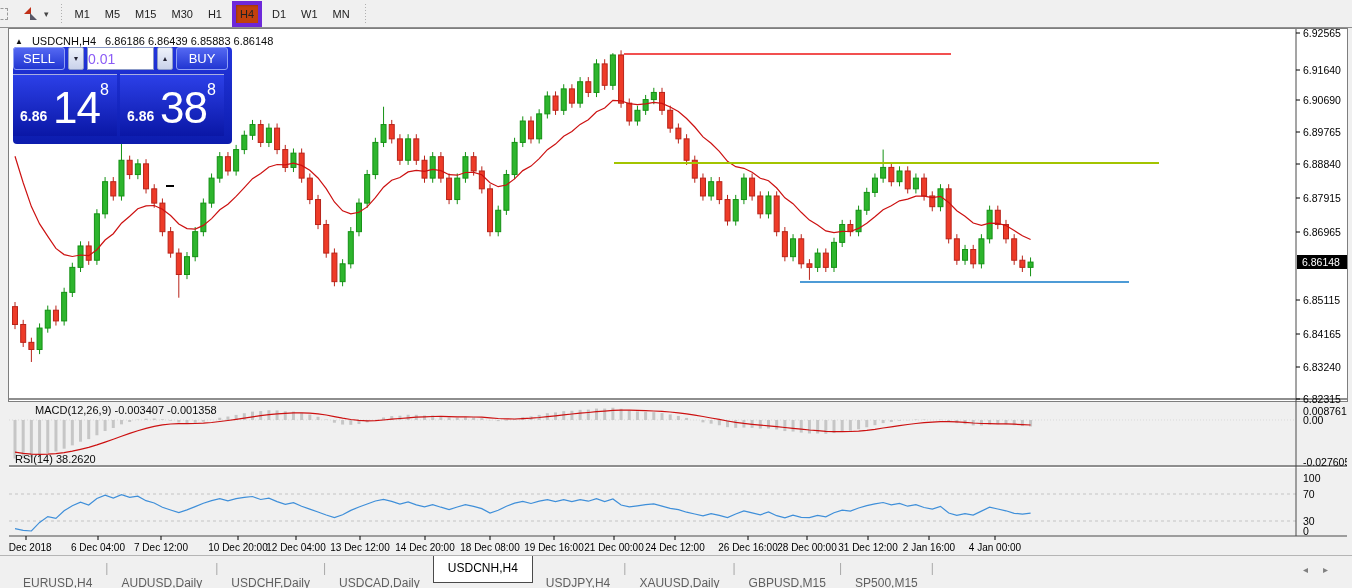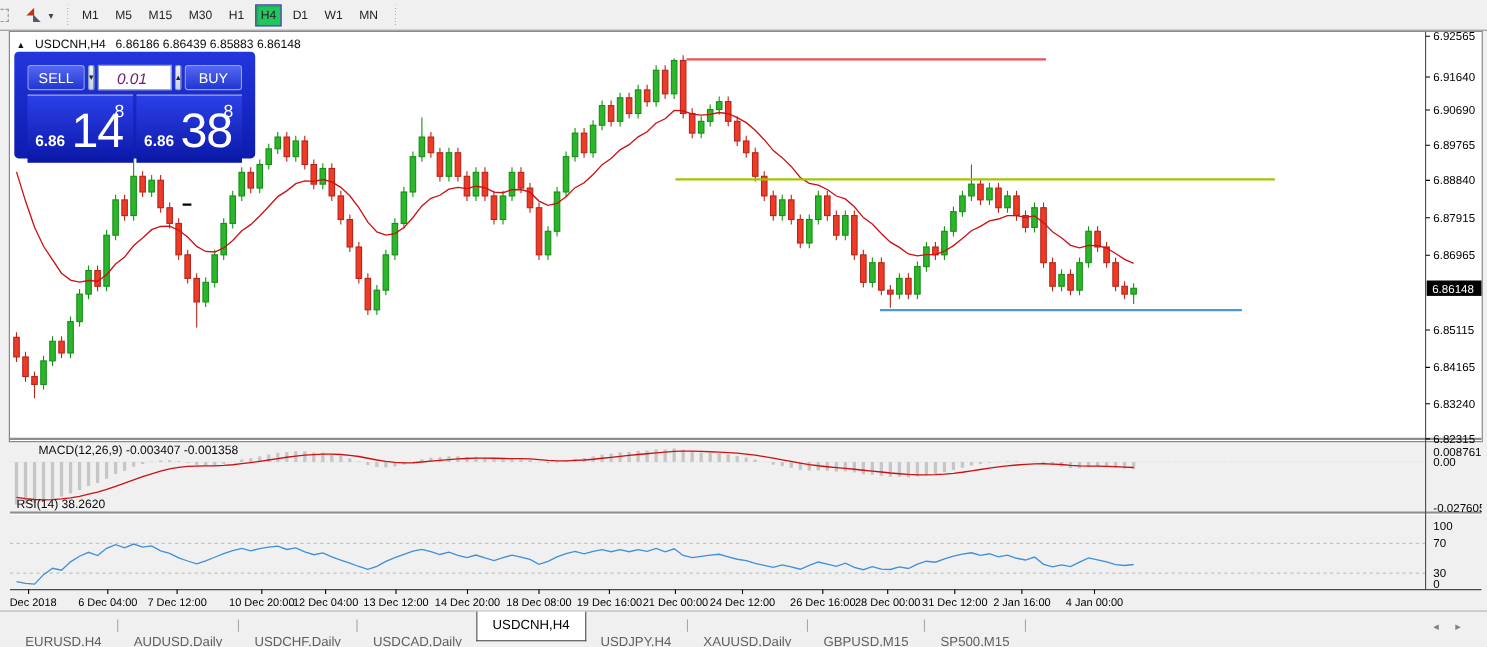--- a/index.html
+++ b/index.html
@@ -14,40 +14,40 @@
   .tb-arrows .a1 { position:absolute; left:2px; top:1px; width:0; height:0;
                    border-left:7px solid transparent; border-top:7px solid #c03018; transform:rotate(90deg); }
   .tb-arrows .a2 { position:absolute; left:8px; top:7px; width:0; height:0;
                    border-right:7px solid transparent; border-bottom:7px solid #585868; }
   .tb-caret { font-size:9px; color:#444; margin-right:10px; cursor:pointer; }
   .tb-sep { width:5px; height:20px; margin:0 6px 0 0;
             background:repeating-linear-gradient(#b0b0b0 0 1px, transparent 1px 3px); background-size:1px 100%; background-position:2px 0; background-repeat:no-repeat; }
   .tf-group { display:flex; align-items:center; gap:5px; }
   .tf-btn { min-width:24px; padding:3px 4px; text-align:center; font-size:11px; color:#222;
             border:1px solid transparent; cursor:pointer; }
-  .tf-btn.active { background:#22c55e; border:1px solid #6d28d9; box-shadow:inset 1px 1px 2px rgba(0,0,0,0.18);text-align:right; }
+  .tf-btn.active { background:#c2410c; border:4px solid #6d28d9; box-shadow:inset 1px 1px 2px rgba(0,0,0,0.18);text-align:right; }
 
   
   .chart-frame { position:absolute; left:8px; top:28px; width:1340px; height:374px; background:#ffffff;
                  border:1px solid #7e7e7e; }
   #chart-svg { position:absolute; left:0; top:0; }
 
   .chart-header { position:absolute; left:6px; top:6px; font-size:11px; color:#0a0a0a; display:flex; gap:9px; align-items:center; white-space:nowrap; }
   .chart-header .tri { font-size:8px; color:#111; }
 
   
   .trade-panel { position:absolute; left:4px; top:18px; width:219px; height:97px;
-                 background:linear-gradient(#2336dd, #0c1cae); border-radius:4px; padding:12px; }
+                 background:linear-gradient(#2336dd, #0c1cae); border-radius:4px; padding:0; }
   .tp-row1 { display:flex; align-items:center; gap:3px; }
   .tp-btn { height:23px; flex:0 0 52px; color:#fff; font-size:13px;
             background:linear-gradient(#5468f2, #2136d2); border:1px solid #8fa0f5; border-radius:3px; cursor:pointer; }
   .tp-spin { width:16px; height:23px; font-size:8px; color:#223; background:linear-gradient(#eef2fb,#c9d2ea);
              border:1px solid #8b9ac8; border-radius:2px; cursor:pointer; }
-  .tp-vol { width:67px; height:23px; border:1px solid #8b9ac8; font-size:14px; text-align:center; padding-right:5px;
-            font-family:"Liberation Sans", sans-serif; color:#701a75; background:#fff;font-style:italic; }
+  .tp-vol { width:67px; height:23px; border:1px solid #8b9ac8; font-size:14px; text-align:left; padding-right:5px;
+            font-family:"Liberation Sans", sans-serif; color:#8b5cf6; background:#fff; }
   .tp-row2 { display:flex; gap:3px; margin-top:4px; }
   .price-box { position:relative; width:104px; height:62px; background:linear-gradient(#2c40e8, #0a17a6);
                border-top:1px solid rgba(255,255,255,0.65); color:#fff; cursor:pointer; }
   .price-box .pfx { position:absolute; left:7px; bottom:12px; font-size:14px; font-weight:bold; }
   .price-box .big { position:absolute; left:40px; bottom:3px; font-size:44px; letter-spacing:-1px; }
   .price-box .sup { position:absolute; right:8px; top:6px; font-size:16px; }
 
   .macd-header { position:absolute; left:6px; top:375px; font-size:11px; color:#0a0a0a; white-space:nowrap;margin-left:20px; }
   .rsi-header  { position:absolute; left:6px; top:424px; font-size:11px; color:#0a0a0a; white-space:nowrap; }
 

